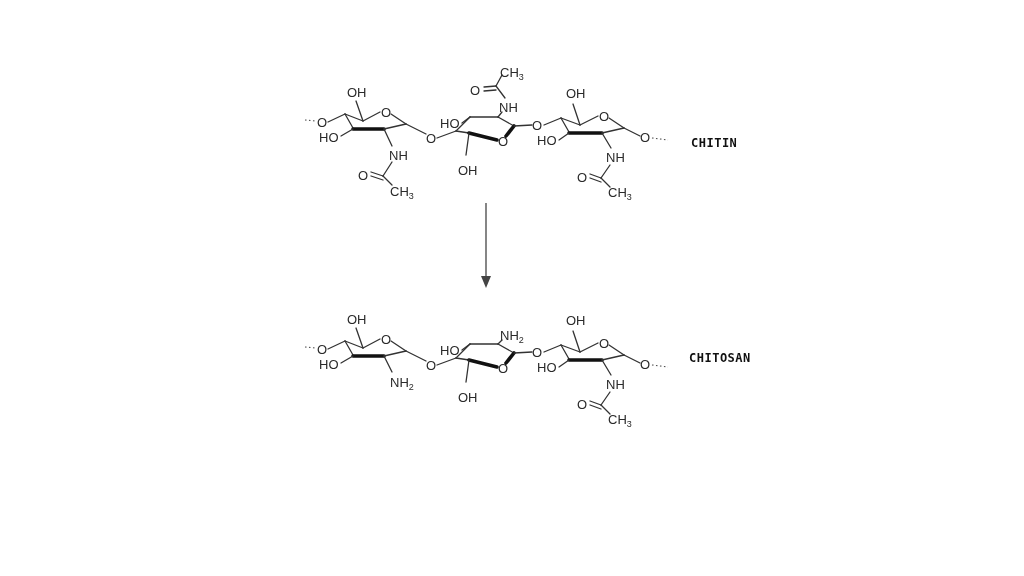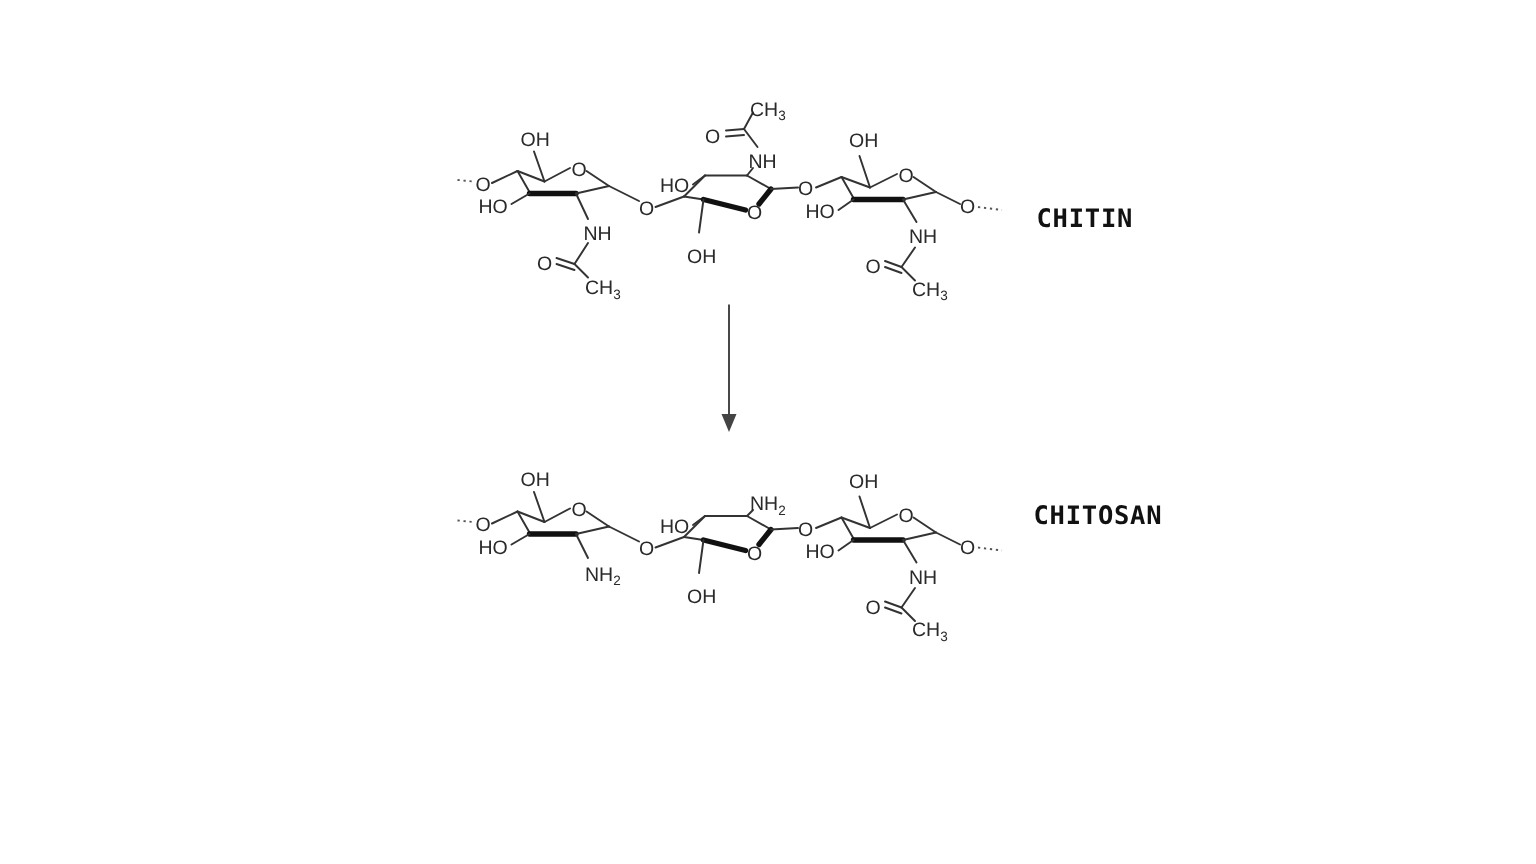--- a/index.html
+++ b/index.html
@@ -31,21 +31,21 @@
     .sub {
       font-size: 9px;
     }
     .bond { stroke: #333; stroke-width: 1.3; fill: none; stroke-linecap: round; }
     .bold-bond { stroke: #111; stroke-width: 3.6; fill: none; stroke-linecap: round; }
     .dash { stroke: #555; stroke-width: 1.2; stroke-dasharray: 1.5 2.5; fill: none; }
     .label {
       position: absolute;
       font-family: "DejaVu Sans Mono", "Liberation Mono", monospace;
       font-weight: bold;
-      font-size: 17px;
+      font-size: 12px;
       color: #111111;
       letter-spacing: 0.5px;
       white-space: nowrap;
     }
     .arrow-line { stroke: #444; stroke-width: 1.3; }
   </style>
 </head>
 <body>
 
 <div class="stage">
@@ -216,15 +216,15 @@
         <text class="atom" x="577" y="409">O</text>
         <line class="bond" x1="601" y1="405" x2="610" y2="414"></line>
         <text class="atom" x="608" y="424"><tspan>CH</tspan><tspan class="sub" dy="3">3</tspan></text>
       </g>
     </g>
   </svg>
 
   <div class="label" style="left:691px; top:136px;">CHITIN</div>
 
 
-  <div class="label" style="left:689px; top:334px;text-align:right;">CHITOSAN</div>
+  <div class="label" style="left:689px; top:351px;text-align:right;">CHITOSAN</div>
 
 </div>
 
 </body></html>

